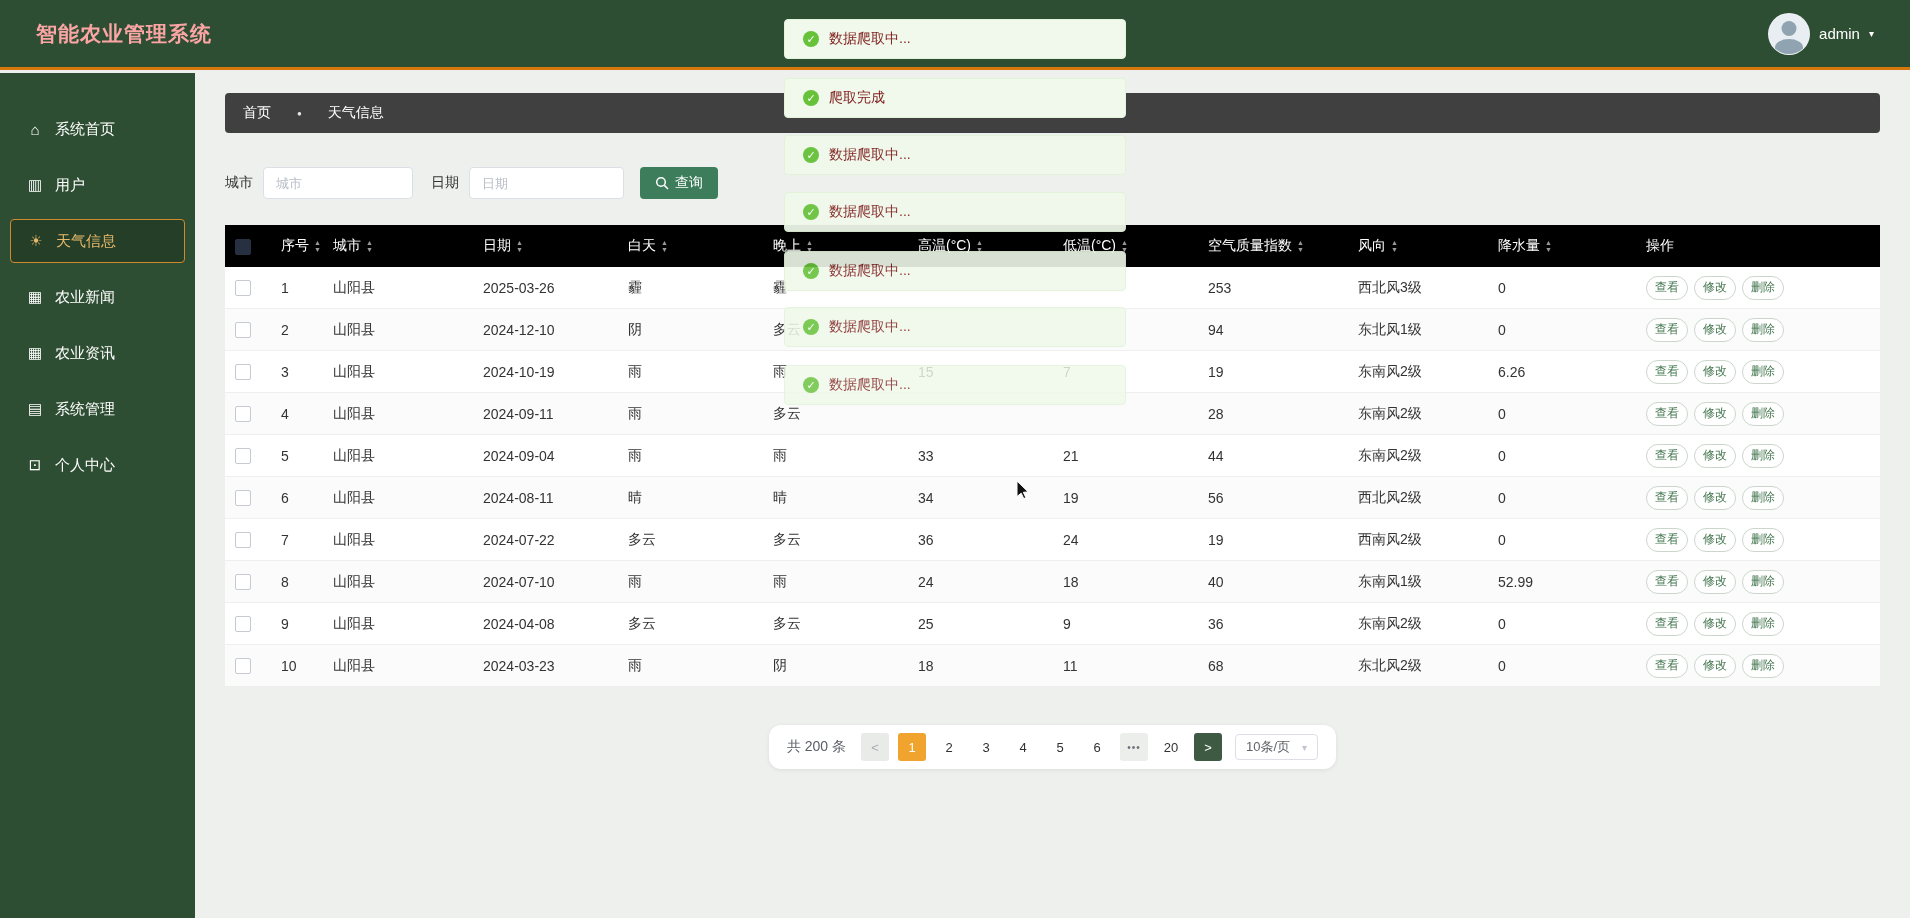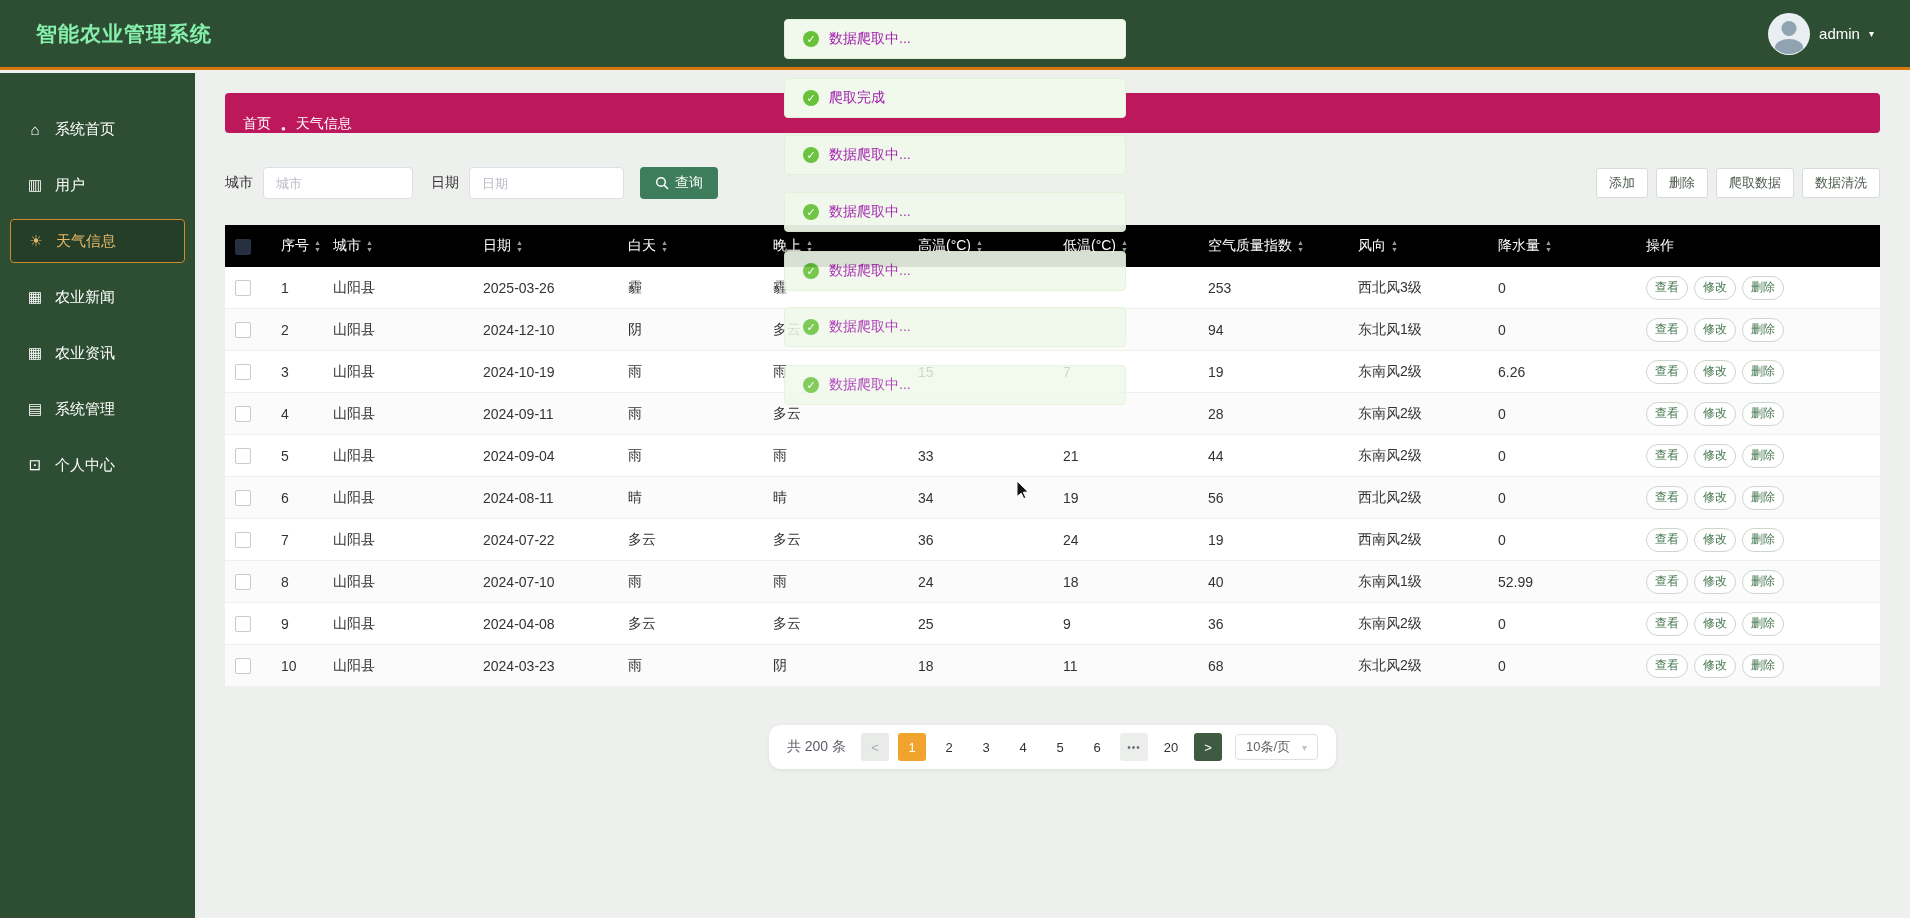--- a/index.html
+++ b/index.html
@@ -5,36 +5,36 @@
   html,body{margin:0;padding:0;}
   body{
     width:1910px;height:918px;position:relative;overflow:hidden;
     font-family:"Liberation Sans","DejaVu Sans",sans-serif;
     background:#eef0ee;
   }
   
   .header{position:absolute;top:0;left:0;right:0;height:70px;background:#2e4e33;
     border-bottom:3px solid #d9770f;display:flex;align-items:center;justify-content:space-between;
     padding:0 36px;box-sizing:border-box;z-index:5;}
-  .app-title{color:#86efac;font-size:21px;font-weight:bold;letter-spacing:1px;}
+  .app-title{color:#fca5a5;font-size:21px;font-weight:bold;letter-spacing:1px;}
   .user-box{display:flex;align-items:center;gap:9px;color:#fff;cursor:pointer;}
   .avatar{width:40px;height:40px;border-radius:50%;background:#e8eef2;position:relative;overflow:hidden;border:1px solid rgba(255,255,255,.3);}
   .avatar::before{content:"";position:absolute;left:50%;top:7px;transform:translateX(-50%);width:15px;height:15px;border-radius:50%;background:#8fa3b0;}
   .avatar::after{content:"";position:absolute;left:50%;top:25px;transform:translateX(-50%);width:28px;height:17px;border-radius:50% 50% 0 0;background:#8fa3b0;}
   .username{font-size:15px;}
   .caret{font-size:10px;color:#fff;}
   
   .sidebar{position:absolute;top:73px;left:0;bottom:0;width:195px;background:#2e4e33;padding-top:22px;box-sizing:border-box;z-index:4;}
   .side-item{display:flex;align-items:center;gap:11px;color:#fff;font-size:15px;
     padding:0 16px;height:44px;margin:12px 10px;border-radius:4px;cursor:pointer;box-sizing:border-box;}
   .side-item.active{background:#243e28;border:1px solid #cf8a2e;color:#e8b86a;}
   .side-icon{font-size:15px;width:18px;text-align:center;}
   
   .content{position:absolute;left:195px;top:73px;right:0;bottom:0;padding:20px 30px;box-sizing:border-box;}
-  .breadcrumb{height:40px;background:#be185d;border-radius:4px;display:flex;align-items:flex-end;gap:10px;
+  .breadcrumb{height:40px;background:#404040;border-radius:4px;display:flex;align-items:center;gap:26px;
     padding:0 18px;color:#fff;font-size:14px;margin-bottom:34px;}
   .crumb-dot{font-size:8px;color:#e6e6e6;}
   .crumb-link{cursor:pointer;}
   
   .filter-row{display:flex;align-items:center;gap:10px;margin-bottom:26px;}
   .filter-label{font-size:14px;color:#333;}
   .text-input{height:32px;width:150px;border:1px solid #dcdfe6;border-radius:4px;padding:0 12px;
     font-size:13px;color:#333;background:#fff;box-sizing:border-box;outline:none;}
   .text-input::placeholder{color:#b9bec7;}
   .search-btn{display:flex;align-items:center;gap:6px;height:32px;padding:0 15px;background:#3d7d5c;
@@ -67,21 +67,21 @@
     justify-content:center;color:#6a6f76;font-size:10px;letter-spacing:1px;}
   .size-select{display:flex;align-items:center;gap:12px;border:1px solid #dcdfe6;border-radius:4px;height:26px;
     padding:0 10px;font-size:13px;color:#606266;margin-left:4px;cursor:pointer;box-sizing:border-box;}
   .size-caret{color:#c0c4cc;font-size:10px;}
   
   .toast{position:absolute;left:50%;transform:translateX(-50%);width:342px;height:40px;background:#f0f9eb;
     border:1px solid #e1f3d8;border-radius:4px;display:flex;align-items:center;gap:10px;padding:0 18px;
     box-sizing:border-box;z-index:50;}
   .toast-icon{width:16px;height:16px;border-radius:50%;background:#67c23a;color:#fff;font-size:11px;
     display:flex;align-items:center;justify-content:center;flex:0 0 16px;}
-  .toast-text{color:#a21caf;font-size:14px;}
+  .toast-text{color:#7f1d1d;font-size:14px;}
   .cursor{position:absolute;left:1017px;top:481px;z-index:99;pointer-events:none;}
 </style>
 </head>
 <body>
 
 <div class="header">
   <div class="app-title">智能农业管理系统</div>
   <div class="user-box">
     <span class="avatar"></span>
     <span class="username">admin</span>
@@ -135,26 +135,20 @@
     <input class="text-input" type="text" placeholder="城市" style="">
     <span class="filter-label" style="margin-left:8px;">日期</span>
     <input class="text-input" style="width: 155px;" type="text" placeholder="日期">
     <button class="search-btn">
       <svg width="14" height="14" viewBox="0 0 14 14">
         <circle cx="6" cy="6" r="4.3" fill="none" stroke="#fff" stroke-width="1.5"></circle>
         <line x1="9.4" y1="9.4" x2="13" y2="13" stroke="#fff" stroke-width="1.5"></line>
       </svg>
       <span>查询</span>
     </button>
-    <div class="right-tools">
-      <button class="tool-btn">添加</button>
-      <button class="tool-btn">删除</button>
-      <button class="tool-btn">爬取数据</button>
-      <button class="tool-btn">数据清洗</button>
-    </div>
   </div>
 
   <table class="weather-table">
     <colgroup id="colgroup">
         <col style="width: 46px;">
         <col style="width: 52px;">
         <col style="width: 150px;">
         <col style="width: 145px;">
         <col style="width: 145px;">
         <col style="width: 145px;">

